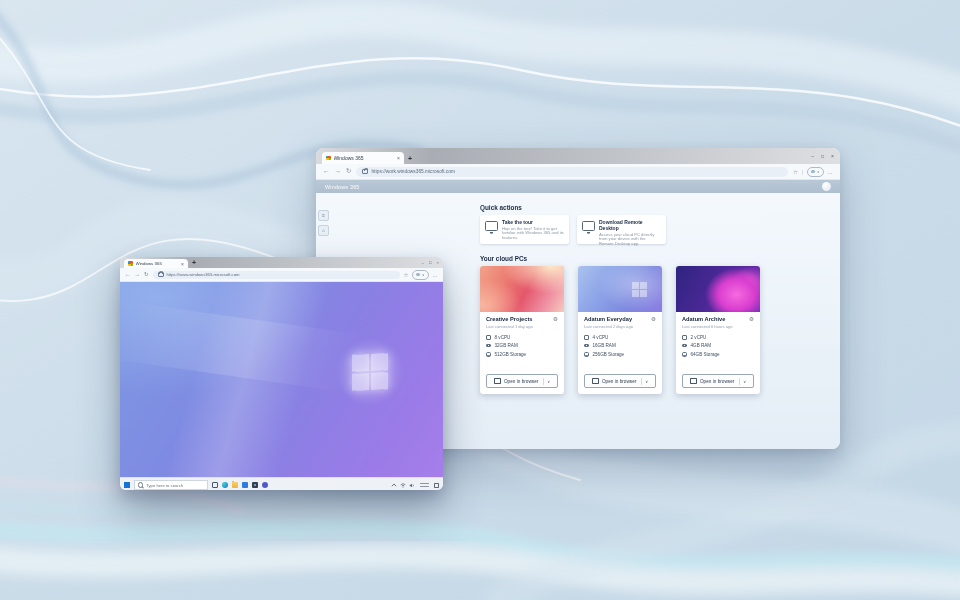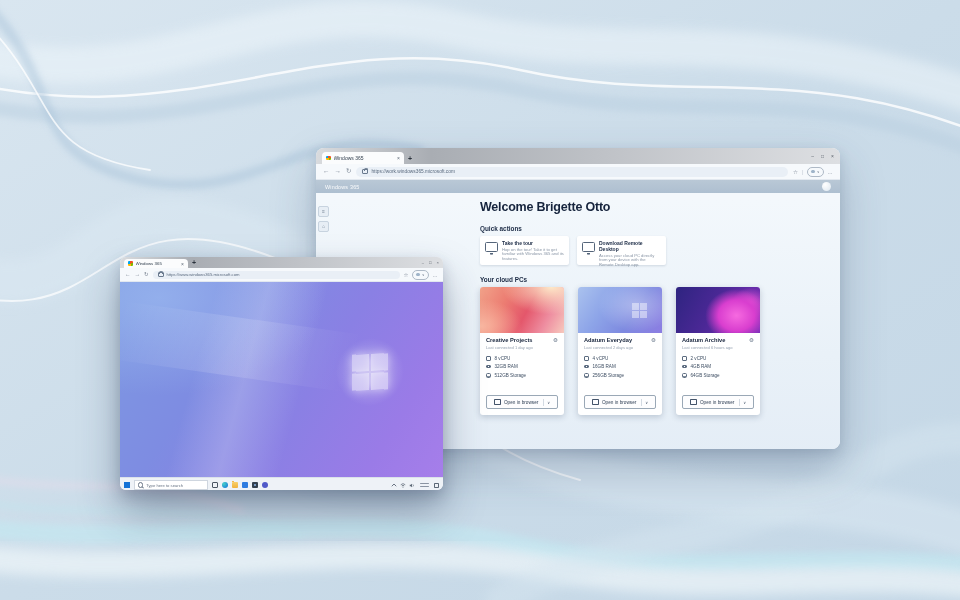--- a/index.html
+++ b/index.html
@@ -237,21 +237,20 @@
       <span class="avatar"></span>
     </div>
 
     <div class="content">
       <div class="rail">
         <div class="rail-btn">≡</div>
         <div class="rail-btn">⌂</div>
       </div>
 
       <div class="main">
-        <h1 class="welcome">Welcome Brigette Otto</h1>
 
         <div class="sect">Quick actions</div>
         <div class="qa-row">
           <div class="qa-card">
             <span class="qa-icon"></span>
             <span>
               <div class="qa-title">Take the tour</div>
               <div class="qa-desc">Hop on the tour! Take it to get familiar with Windows 365 and its features.</div>
             </span>
           </div>

